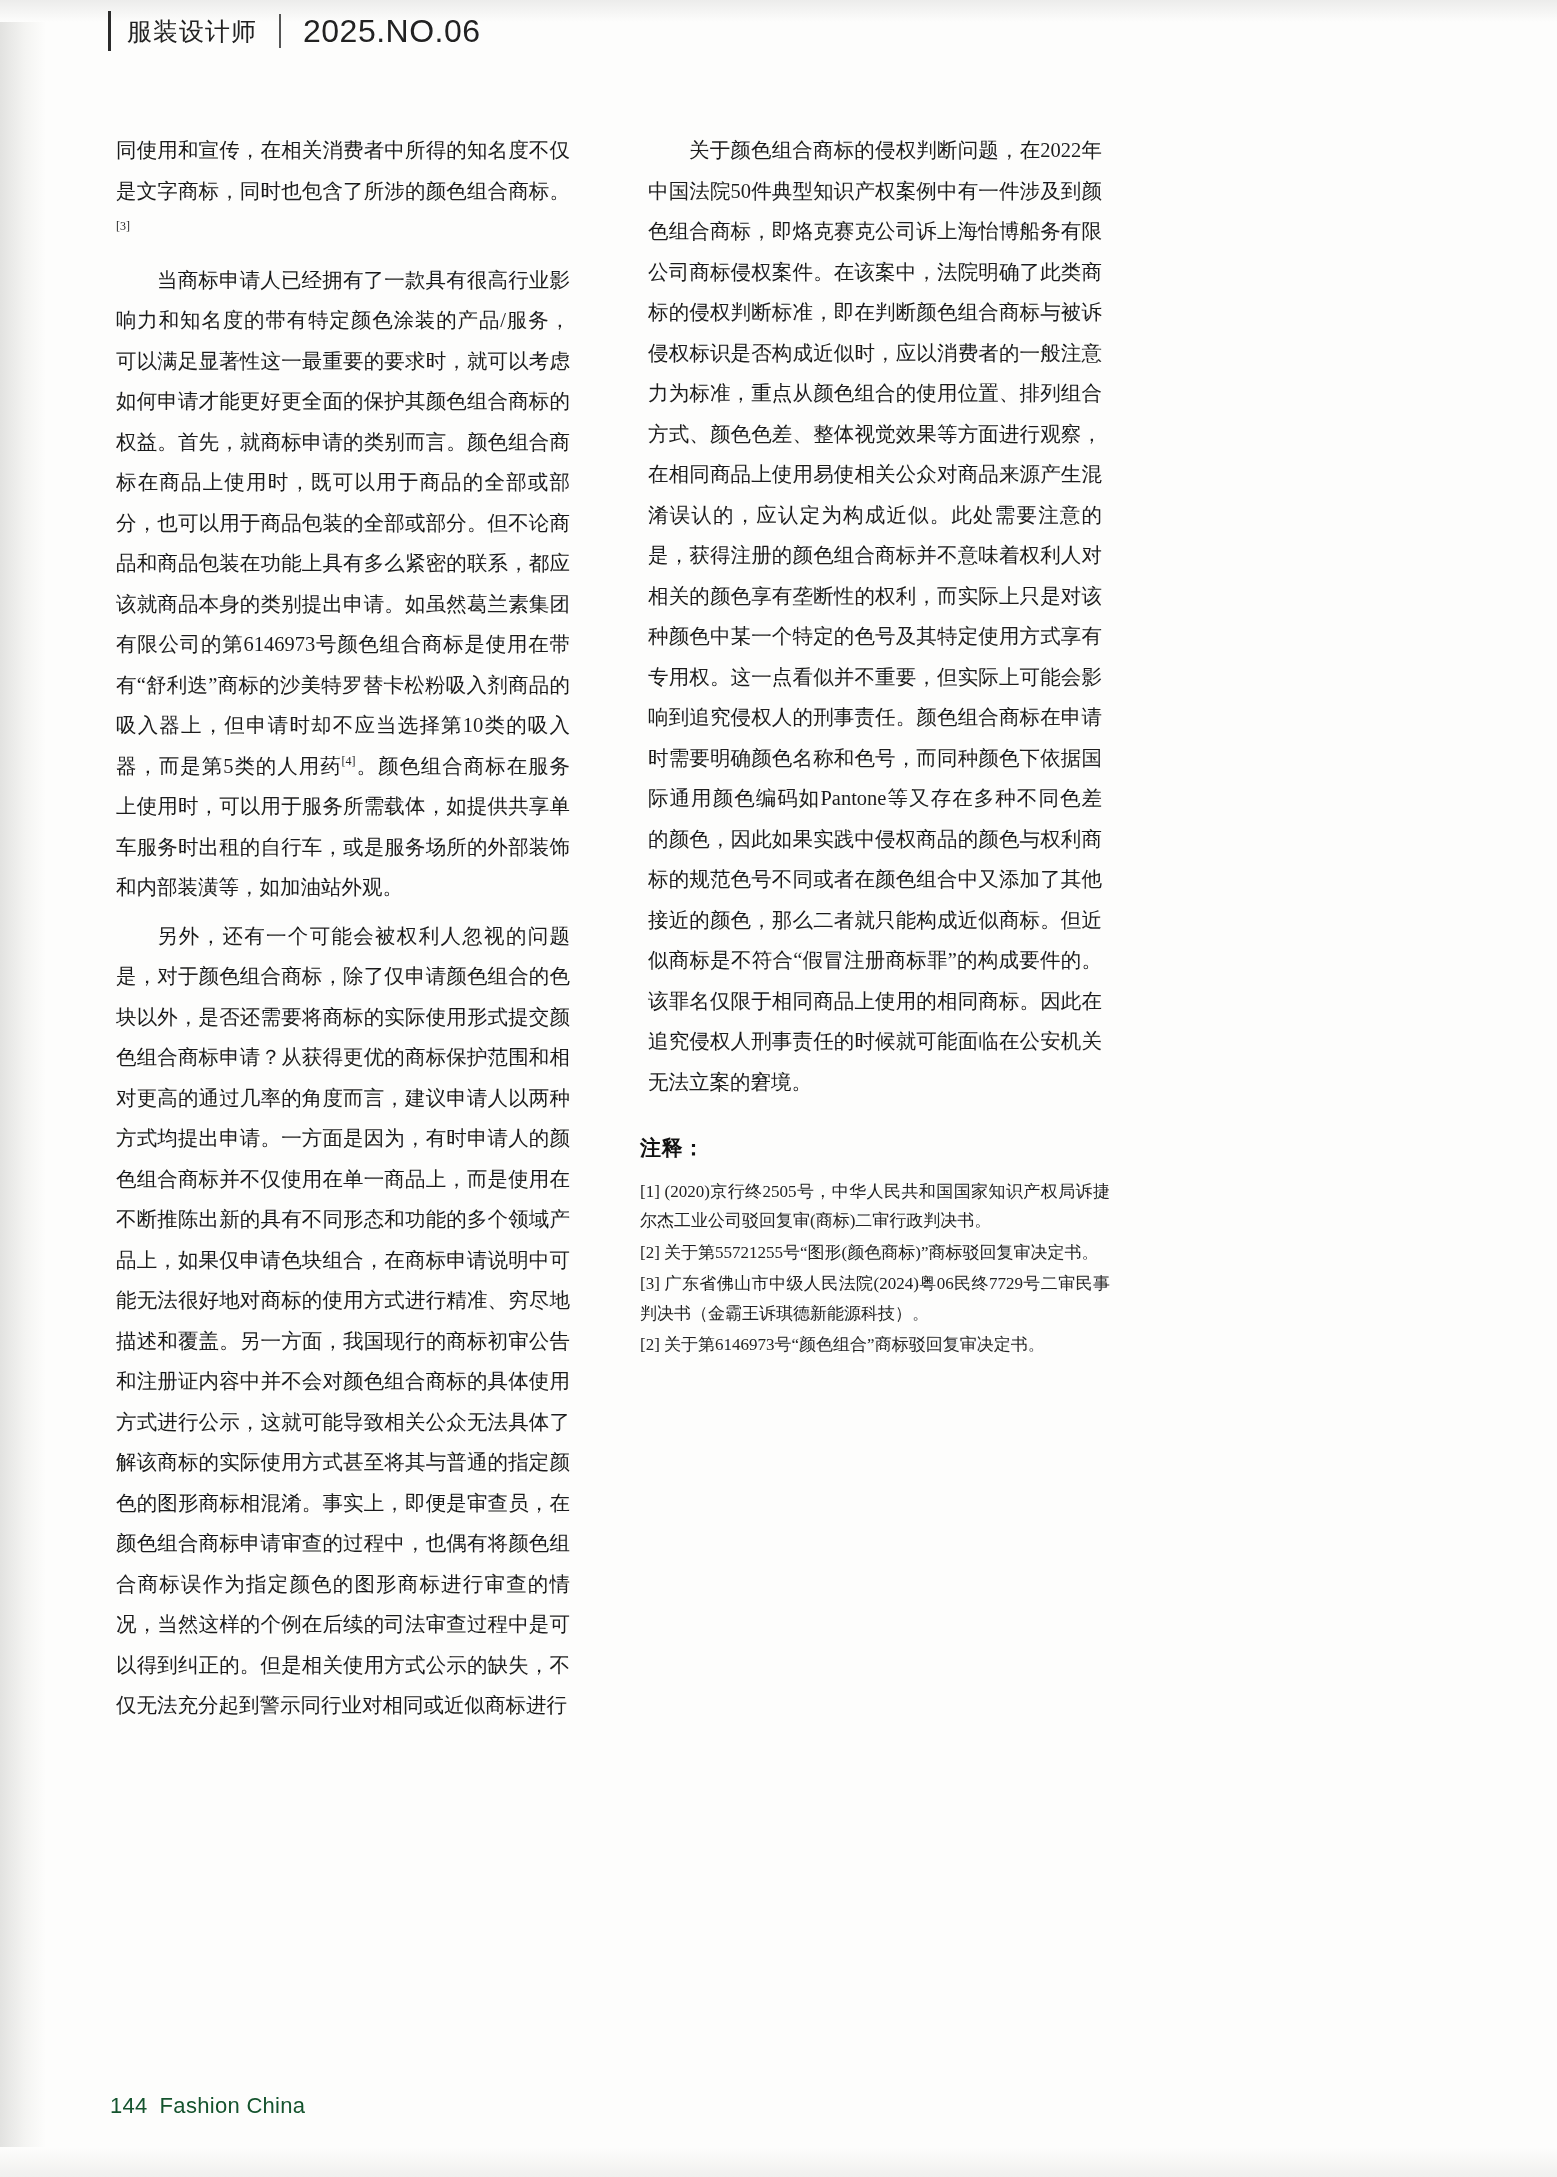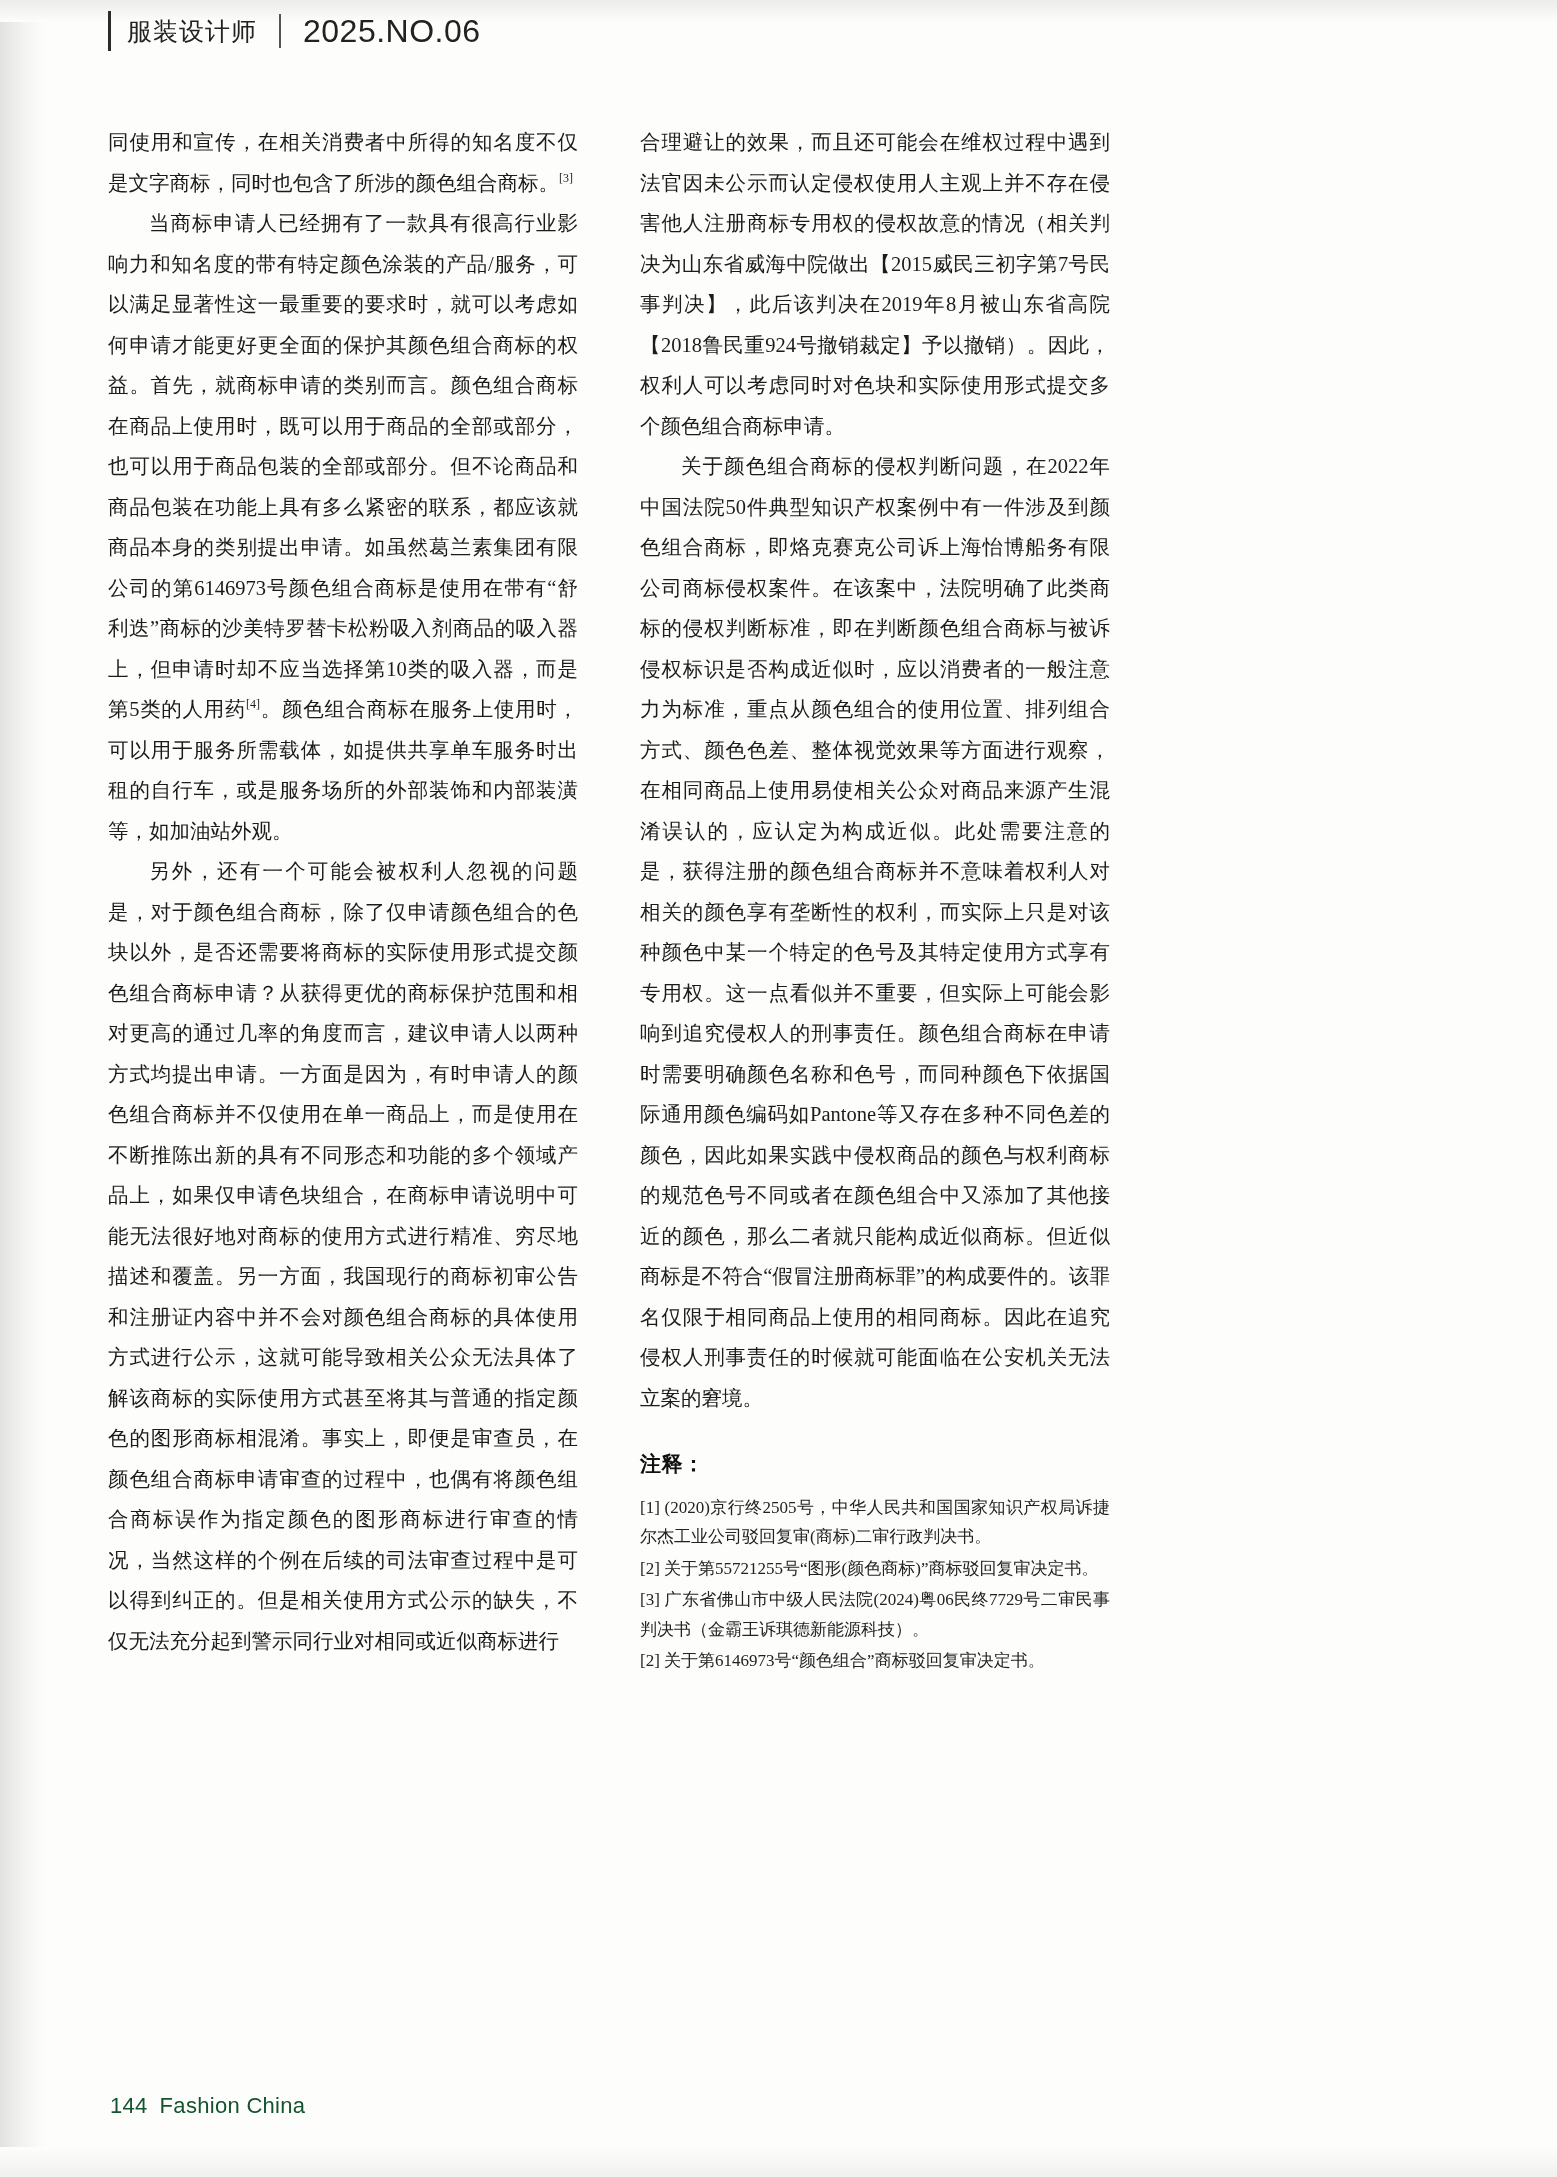--- a/index.html
+++ b/index.html
@@ -88,21 +88,21 @@
     font-size: 20.5px;
     line-height: 40.5px;
     text-align: justify;
     text-justify: inter-ideograph;
     color: #1b1b1b;
   }
   .col-left  { left: 108px; }
   .col-right { left: 640px; }
 
   .col p {
-    margin: 0;
+    margin: 8px;
     text-indent: 0;
   }
   .col p.indent {
     text-indent: 2em;
   }
   sup {
     font-size: 12px;
     vertical-align: super;
     line-height: 0;
   }
@@ -155,21 +155,20 @@
     <div class="issue">2025.NO.06</div>
   </div>
 
   <div class="col col-left">
     <p><span>同使用和宣传，在相关消费者中所得的知名度不仅是文字商标，同时也包含了所涉的颜色组合商标。</span><sup>[3]</sup></p>
     <p class="indent"><span>当商标申请人已经拥有了一款具有很高行业影响力和知名度的带有特定颜色涂装的产品/服务，可以满足显著性这一最重要的要求时，就可以考虑如何申请才能更好更全面的保护其颜色组合商标的权益。首先，就商标申请的类别而言。颜色组合商标在商品上使用时，既可以用于商品的全部或部分，也可以用于商品包装的全部或部分。但不论商品和商品包装在功能上具有多么紧密的联系，都应该就商品本身的类别提出申请。如虽然葛兰素集团有限公司的第6146973号颜色组合商标是使用在带有“舒利迭”商标的沙美特罗替卡松粉吸入剂商品的吸入器上，但申请时却不应当选择第10类的吸入器，而是第5类的人用药</span><sup>[4]</sup><span>。颜色组合商标在服务上使用时，可以用于服务所需载体，如提供共享单车服务时出租的自行车，或是服务场所的外部装饰和内部装潢等，如加油站外观。</span></p>
     <p class="indent">另外，还有一个可能会被权利人忽视的问题是，对于颜色组合商标，除了仅申请颜色组合的色块以外，是否还需要将商标的实际使用形式提交颜色组合商标申请？从获得更优的商标保护范围和相对更高的通过几率的角度而言，建议申请人以两种方式均提出申请。一方面是因为，有时申请人的颜色组合商标并不仅使用在单一商品上，而是使用在不断推陈出新的具有不同形态和功能的多个领域产品上，如果仅申请色块组合，在商标申请说明中可能无法很好地对商标的使用方式进行精准、穷尽地描述和覆盖。另一方面，我国现行的商标初审公告和注册证内容中并不会对颜色组合商标的具体使用方式进行公示，这就可能导致相关公众无法具体了解该商标的实际使用方式甚至将其与普通的指定颜色的图形商标相混淆。事实上，即便是审查员，在颜色组合商标申请审查的过程中，也偶有将颜色组合商标误作为指定颜色的图形商标进行审查的情况，当然这样的个例在后续的司法审查过程中是可以得到纠正的。但是相关使用方式公示的缺失，不仅无法充分起到警示同行业对相同或近似商标进行</p>
   </div>
 
   <div class="col col-right">
-    <p>合理避让的效果，而且还可能会在维权过程中遇到法官因未公示而认定侵权使用人主观上并不存在侵害他人注册商标专用权的侵权故意的情况（相关判决为山东省威海中院做出【2015威民三初字第7号民事判决】，此后该判决在2019年8月被山东省高院【2018鲁民重924号撤销裁定】予以撤销）。因此，权利人可以考虑同时对色块和实际使用形式提交多个颜色组合商标申请。</p>
     <p class="indent">关于颜色组合商标的侵权判断问题，在2022年中国法院50件典型知识产权案例中有一件涉及到颜色组合商标，即烙克赛克公司诉上海怡博船务有限公司商标侵权案件。在该案中，法院明确了此类商标的侵权判断标准，即在判断颜色组合商标与被诉侵权标识是否构成近似时，应以消费者的一般注意力为标准，重点从颜色组合的使用位置、排列组合方式、颜色色差、整体视觉效果等方面进行观察，在相同商品上使用易使相关公众对商品来源产生混淆误认的，应认定为构成近似。此处需要注意的是，获得注册的颜色组合商标并不意味着权利人对相关的颜色享有垄断性的权利，而实际上只是对该种颜色中某一个特定的色号及其特定使用方式享有专用权。这一点看似并不重要，但实际上可能会影响到追究侵权人的刑事责任。颜色组合商标在申请时需要明确颜色名称和色号，而同种颜色下依据国际通用颜色编码如Pantone等又存在多种不同色差的颜色，因此如果实践中侵权商品的颜色与权利商标的规范色号不同或者在颜色组合中又添加了其他接近的颜色，那么二者就只能构成近似商标。但近似商标是不符合“假冒注册商标罪”的构成要件的。该罪名仅限于相同商品上使用的相同商标。因此在追究侵权人刑事责任的时候就可能面临在公安机关无法立案的窘境。</p>
 
     <div class="notes-title">注释：</div>
     <div class="notes">
       <p>[1] (2020)京行终2505号，中华人民共和国国家知识产权局诉捷尔杰工业公司驳回复审(商标)二审行政判决书。</p>
       <p>[2] 关于第55721255号“图形(颜色商标)”商标驳回复审决定书。</p>
       <p>[3] 广东省佛山市中级人民法院(2024)粤06民终7729号二审民事判决书（金霸王诉琪德新能源科技）。</p>
       <p>[2] 关于第6146973号“颜色组合”商标驳回复审决定书。</p>
     </div>
   </div>

